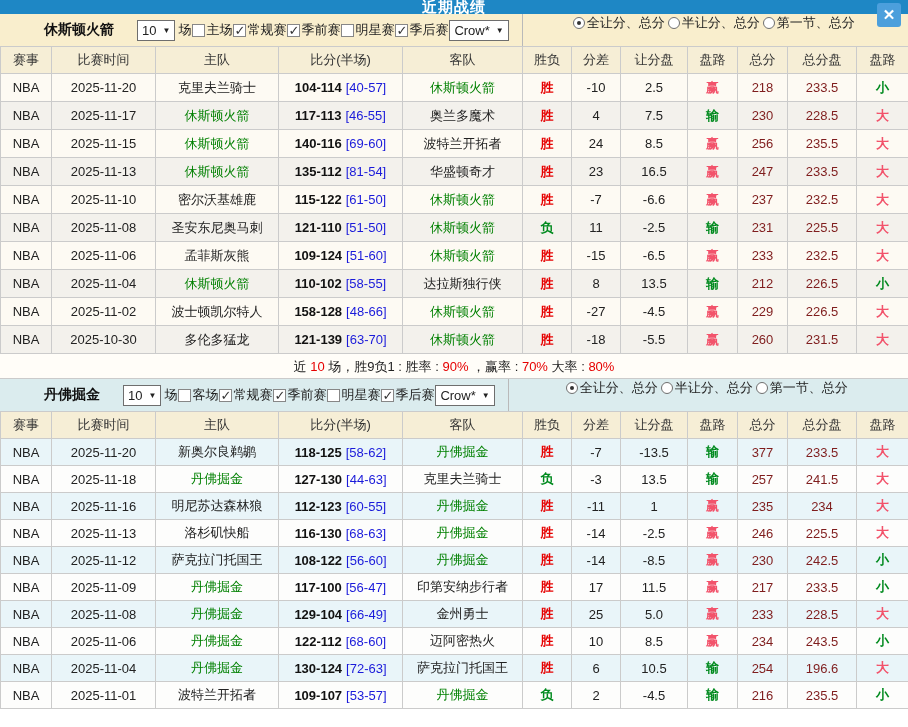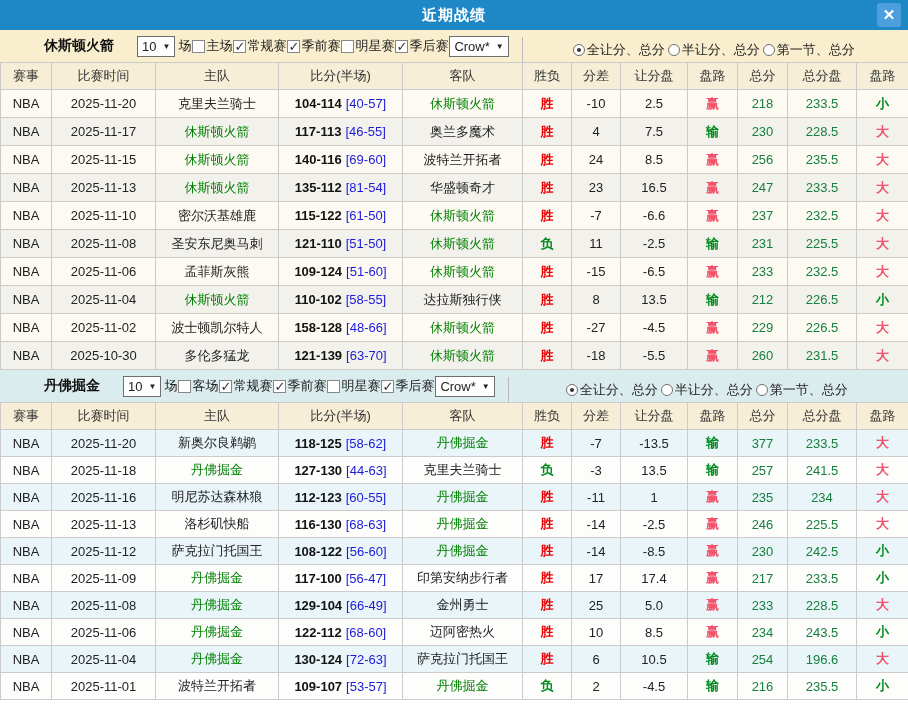--- a/index.html
+++ b/index.html
@@ -1,53 +1,53 @@
 <!DOCTYPE html>
 <html><head>
 <meta charset="utf-8">
 <style>
   * { box-sizing: border-box; margin: 0; padding: 0; }
   html, body { width: 908px; height: 727px; overflow: hidden; background: #fff;
     font-family: "Liberation Sans", "DejaVu Sans", sans-serif; }
-  .titlebar { height: 30px; background: #1e87c5; position: relative;
+  .titlebar { height: 14px; background: #1e87c5; position: relative;
     display: flex; align-items: center; justify-content: center; }
   .titlebar .title { color: #fff; font-size: 15px; font-weight: bold; letter-spacing: 1px; }
   .close-btn { position: absolute; right: 7px; top: 3px; width: 24px; height: 24px;
     background: #4c9fdc; color: #fff; border: none; border-radius: 3px;
     font-size: 15px; font-weight: bold; line-height: 24px; text-align: center; cursor: pointer; padding: 0; }
   .filter-bar { height: 32px; display: flex; align-items: center;
     padding-left: 44px; font-size: 13px; color: #222; }
   .team-name { font-weight: bold; font-size: 14px; margin-right: 22px; color: #111; }
   .sel { display: inline-flex; align-items: center; background: #fff;
     border: 1px solid #6e6e6e; height: 21px; padding: 0 4px; margin: 0 3px 0 1px;
     font-size: 13px; cursor: pointer; }
   .sel .arr { font-size: 8px; margin-left: 6px; color: #222; }
   .cb { display: inline-flex; align-items: center; margin-left: 1px; cursor: pointer; }
   .cb-box { width: 13px; height: 13px; border: 1px solid #878787; background: #fff;
     display: inline-block; margin-right: 1px; font-size: 13px; line-height: 11px;
     text-align: center; font-weight: bold; color: #333; }
-  .radio-group { flex: 1; align-self: stretch; display: flex; align-items: center;
-    justify-content: center; border-left: 1px solid #b9b9b9; margin-left: 10px; margin-top: 7px; }
+  .radio-group { flex: 1; align-self: stretch; display: flex; align-items: flex-start;
+    justify-content: center; border-left: 1px solid #b9b9b9; margin-left: 10px; }
   .radio { display: inline-flex; align-items: center; margin-right: 3px; cursor: pointer; }
   .radio-dot { width: 12px; height: 12px; border: 1px solid #6f6f6f; border-radius: 50%;
     background: #fff; margin-right: 2px; position: relative; display: inline-block; }
   .radio-dot.on::after { content: ""; position: absolute; left: 3px; top: 3px;
     width: 4px; height: 4px; border-radius: 50%; background: #333; }
   table { border-collapse: collapse; table-layout: fixed; width: 908px;
     font-size: 13px; color: #222; }
   th, td { border: 1px solid #cbcbcb; text-align: center; padding: 0 2px;
     overflow: hidden; white-space: nowrap; }
   th { height: 27px; background: #f6eed6; font-weight: normal; color: #333; }
   .t1 td { height: 28px; }
   .t2 td { height: 27px; }
   .t-red   { color: #e60000; font-weight: bold; }
   .t-pink  { color: #f2536b; font-weight: bold; }
   .t-green { color: #008a1e; font-weight: bold; }
   .t-focus { color: #008000; }
-  .t-blue  { color: #15803d; }
+  .t-blue  { color: #7f1d1d; }
   .score-main { font-weight: bold; color: #111; }
   .half { color: #1a1ada; margin-left: 4px; }
   .summary { height: 25px; line-height: 25px; text-align: center; font-size: 13px;
     background: #fffdf8; border-bottom: 1px solid #cbcbcb; color: #222; }
   .summary .red { color: #e60000; }
 </style>
 </head>
 <body>
 
 <div class="titlebar">
@@ -268,20 +268,21 @@
           <td class="t-red">胜</td>
           <td>-18</td>
           <td>-5.5</td>
           <td class="t-pink">赢</td>
           <td class="t-blue">260</td>
           <td class="t-blue">231.5</td>
           <td class="t-pink">大</td>
         </tr>
       </tbody>
     </table>
+    <div class="summary"><span>近 </span><span class="red">10</span><span> 场，胜9负1 : 胜率 : </span><span class="red">90%</span><span> ，赢率 : </span><span class="red">70%</span><span> 大率 : </span><span class="red">80%</span></div>
     <div class="filter-bar" style="background: rgb(219, 236, 238);">
       <span class="team-name">丹佛掘金</span>
       <span class="sel">
         <span>10</span>
         <span class="arr">▼</span>
       </span>
       <span>场</span>
       <label class="cb">
         <span class="cb-box"></span>
         <span>客场</span>
@@ -424,21 +425,21 @@
           <td class="t-green">小</td>
         </tr>
         <tr style="background: rgb(253, 253, 252);">
           <td>NBA</td>
           <td>2025-11-09</td>
           <td class="t-focus">丹佛掘金</td>
           <td><span class="score-main">117-100</span><span class="half">[56-47]</span></td>
           <td>印第安纳步行者</td>
           <td class="t-red">胜</td>
           <td>17</td>
-          <td>17.4</td>
+          <td>11.5</td>
           <td class="t-pink">赢</td>
           <td class="t-blue">217</td>
           <td class="t-blue">233.5</td>
           <td class="t-green">小</td>
         </tr>
         <tr style="background: rgb(233, 245, 249);">
           <td>NBA</td>
           <td>2025-11-08</td>
           <td class="t-focus">丹佛掘金</td>
           <td><span class="score-main">129-104</span><span class="half">[66-49]</span></td>

